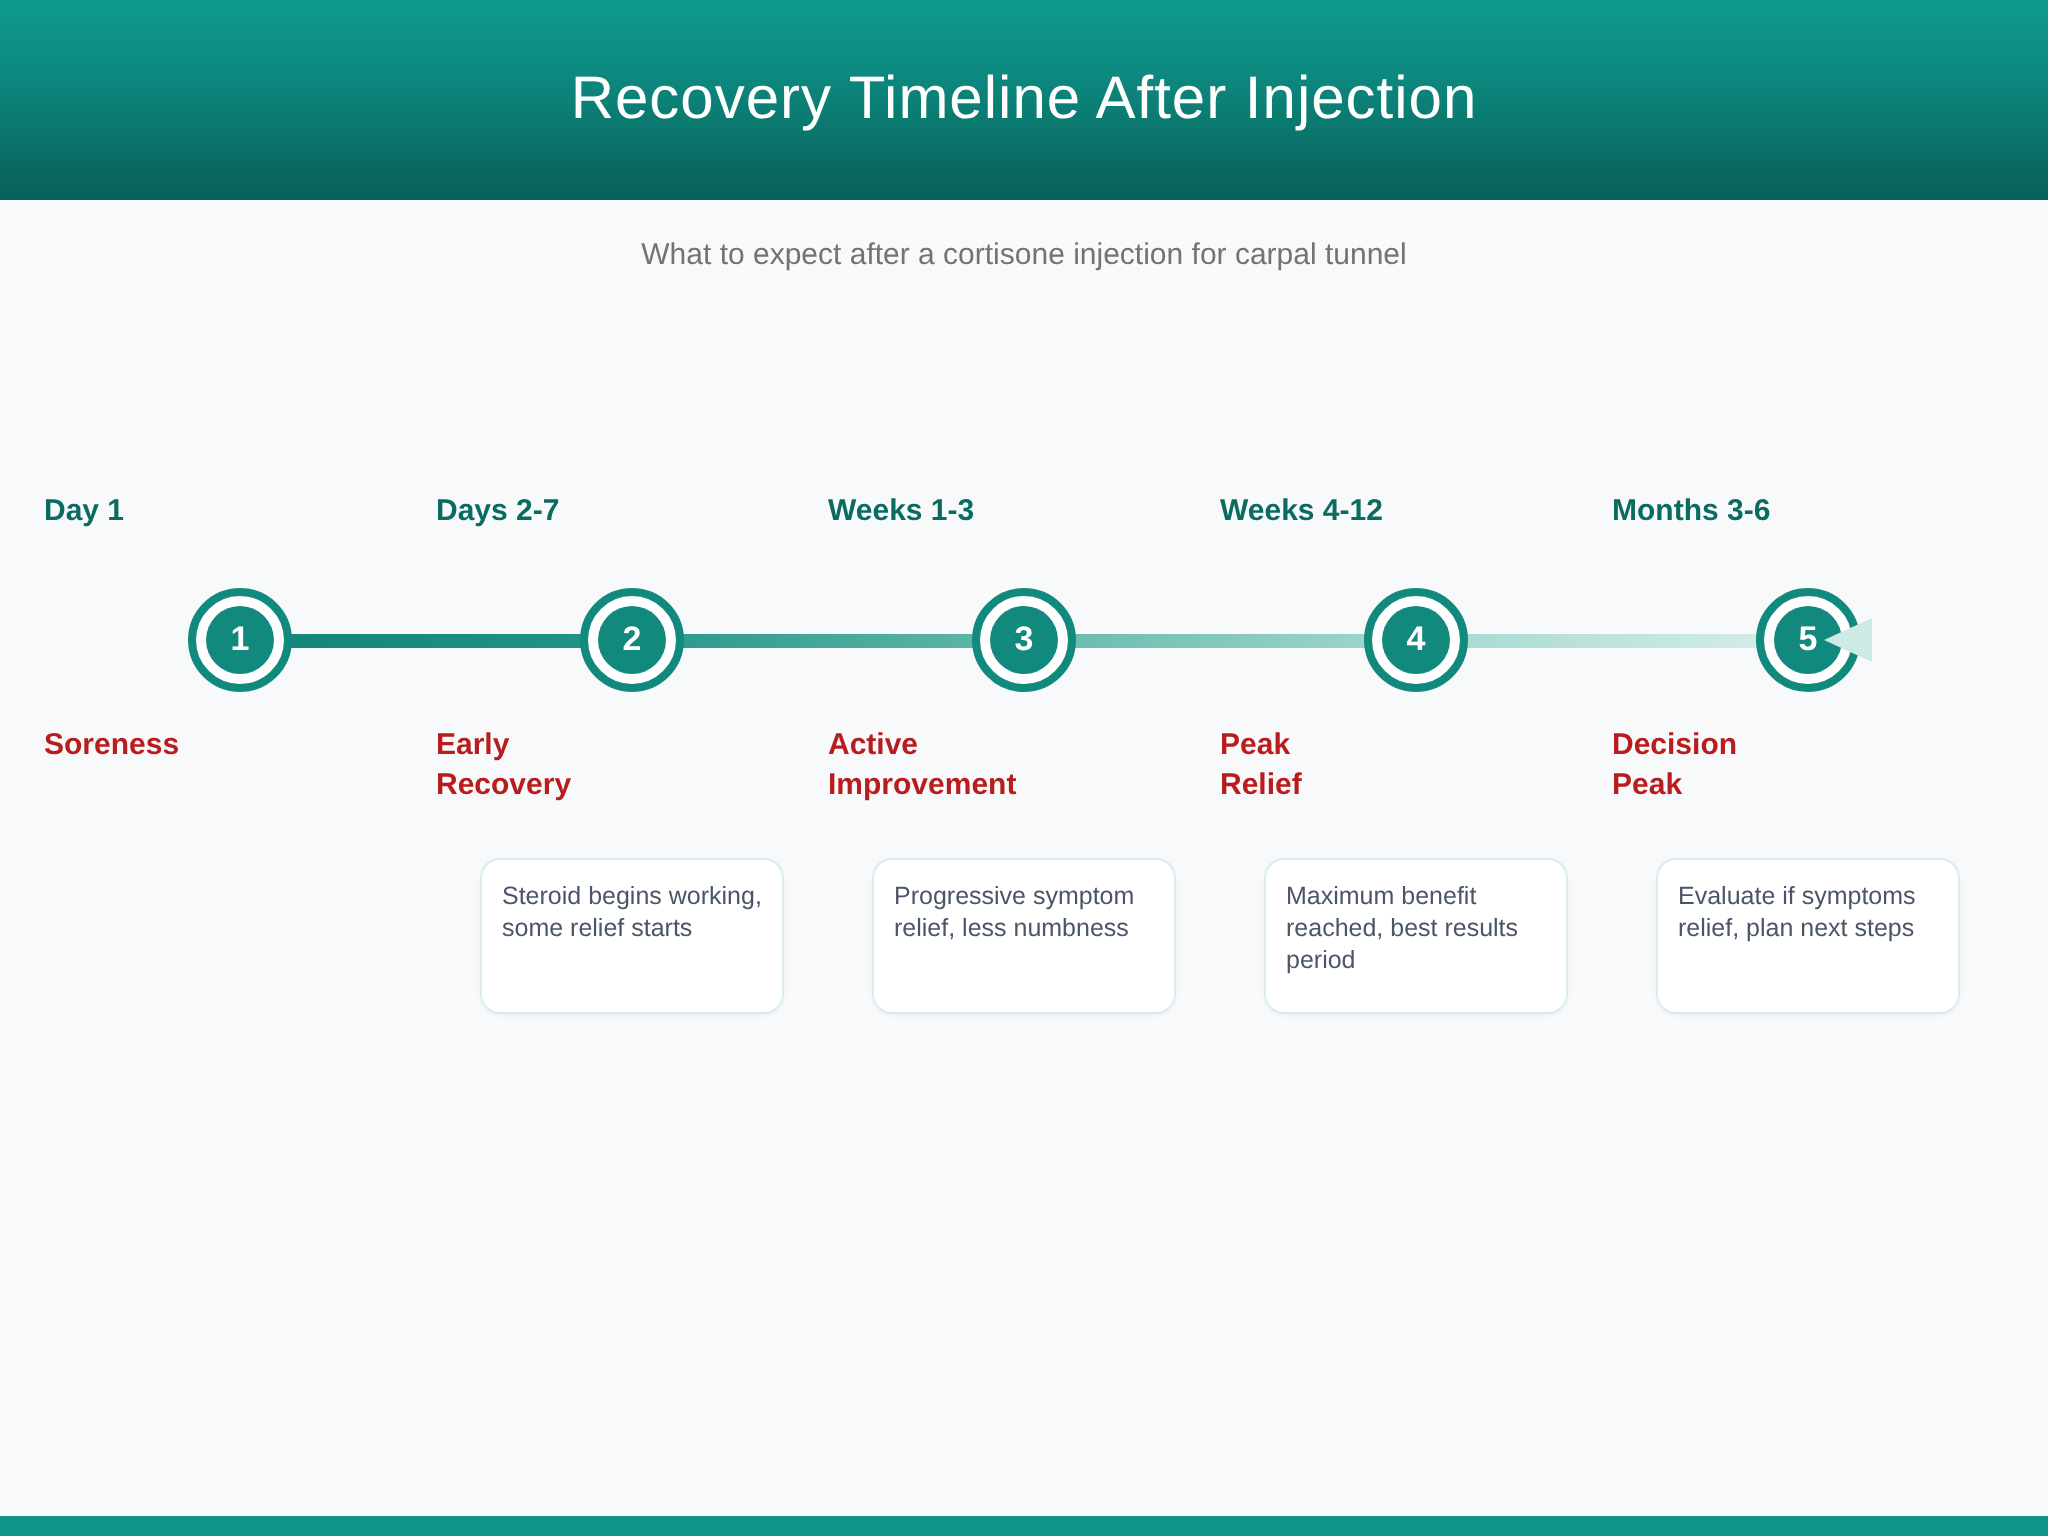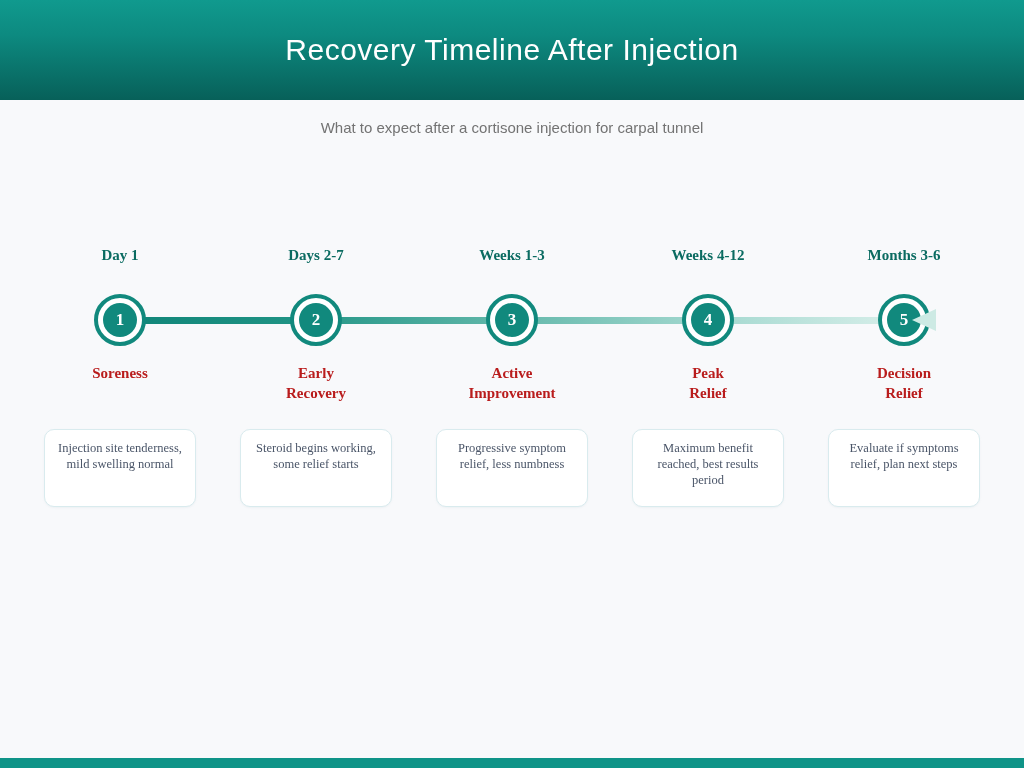--- a/index.html
+++ b/index.html
@@ -35,21 +35,21 @@
     z-index: 0;
   }
   .timeline-arrow {
     position: absolute; left: 912px; top: 62px; width: 0; height: 0;
     border-top: 11px solid transparent;
     border-bottom: 11px solid transparent;
     border-right: 24px solid #CDEAE4;
     z-index: 3;
   }
   .cols { display: flex; padding: 0 22px; position: relative; }
-  .col { width: 196px; text-align: center; font-family: Liberation Serif, serif; }
+  .col { width: 196px; text-align: left; }
   .date-label { height: 20px; font-size: 15px; font-weight: bold; color: #0A6B61; }
   .circle-wrap { margin-top: 27px; height: 52px; display: flex; justify-content: center; position: relative; z-index: 1; }
   .circle-outer {
     width: 52px; height: 52px; border-radius: 50%;
     border: 4px solid #11897D; background: #FFFFFF;
     display: flex; align-items: center; justify-content: center;
   }
   .circle-inner {
     width: 34px; height: 34px; border-radius: 50%; background: #11897D;
     display: flex; align-items: center; justify-content: center;
@@ -89,21 +89,20 @@
   <div class="cols">
 
     <div class="col">
       <div class="date-label">Day 1</div>
       <div class="circle-wrap">
         <div class="circle-outer">
           <div class="circle-inner">1</div>
         </div>
       </div>
       <div class="stage-name">Soreness</div>
-      <div class="card">Injection site tenderness, mild swelling normal</div>
     </div>
 
     <div class="col">
       <div class="date-label">Days 2-7</div>
       <div class="circle-wrap">
         <div class="circle-outer">
           <div class="circle-inner">2</div>
         </div>
       </div>
       <div class="stage-name">Early
@@ -136,20 +135,20 @@
     </div>
 
     <div class="col">
       <div class="date-label">Months 3-6</div>
       <div class="circle-wrap">
         <div class="circle-outer">
           <div class="circle-inner">5</div>
         </div>
       </div>
       <div class="stage-name">Decision
-Relief</div>
+Peak</div>
       <div class="card">Evaluate if symptoms relief, plan next steps</div>
     </div>
 
   </div>
 </div>
 
 <div class="footer"></div>
 
 </body></html>

